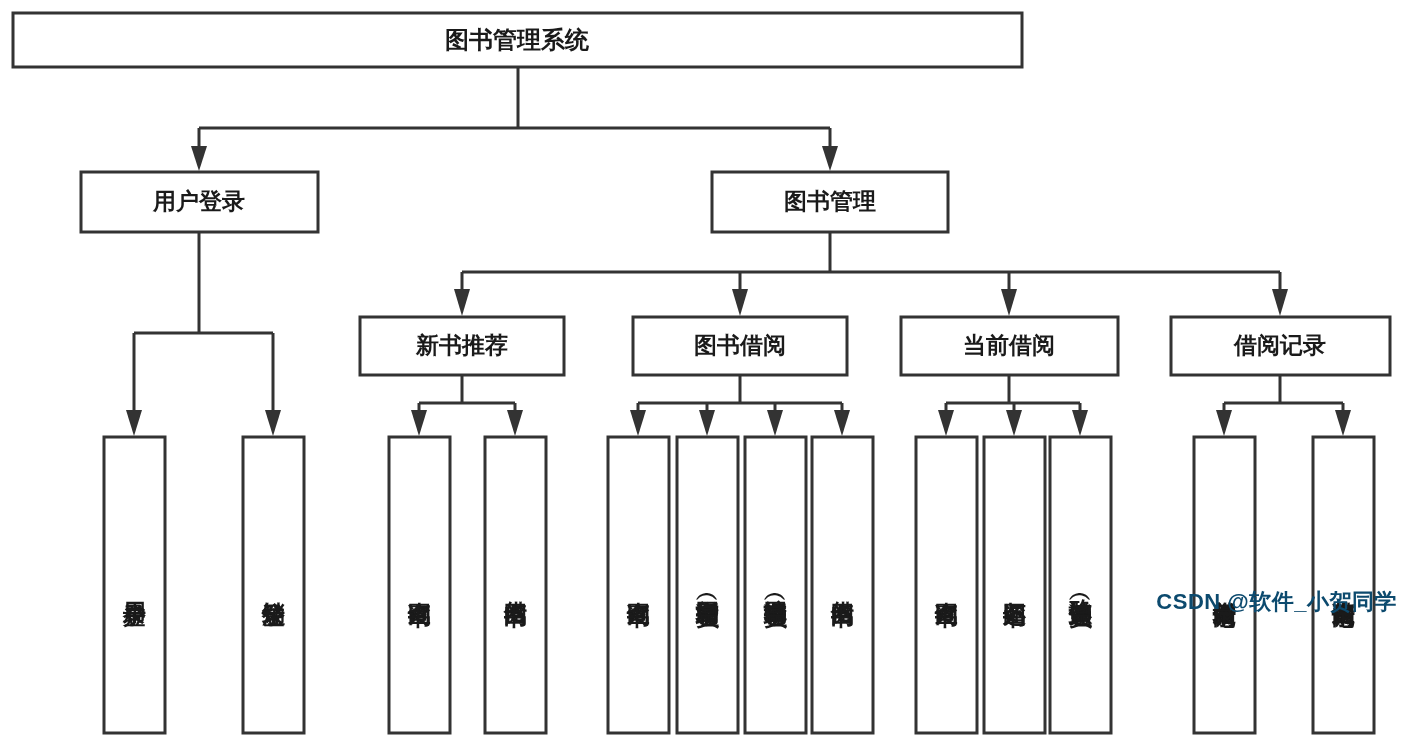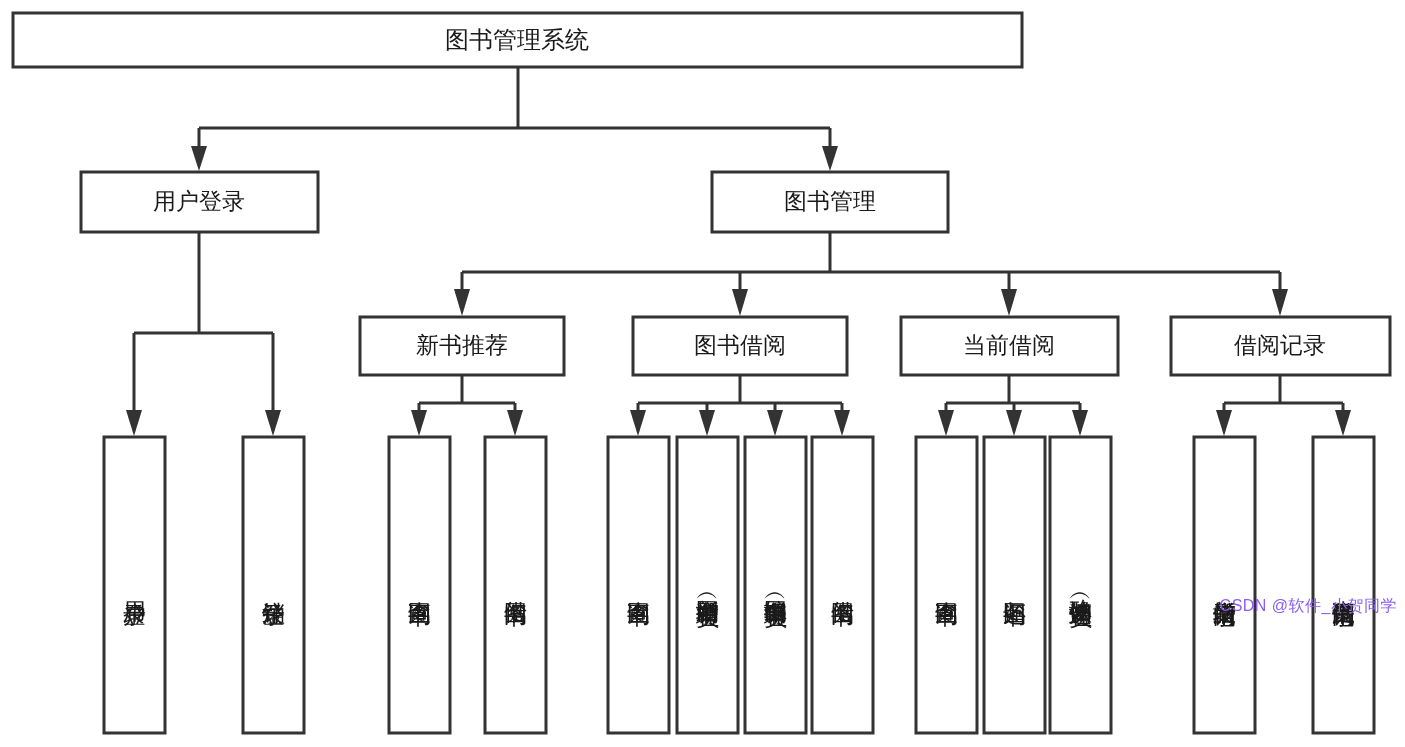--- a/index.html
+++ b/index.html
@@ -11,20 +11,21 @@
     width: 1405px;
     height: 747px;
     font-family: "Liberation Sans", "DejaVu Sans", sans-serif;
     overflow: hidden;
     position: relative;
   }
   #diagram-root {
     position: relative;
     width: 1405px;
     height: 621px;
+    font-weight: bold;
   }
   svg.flowchart {
     position: absolute;
     left: 0;
     top: 0;
     width: 1405px;
     height: 747px;
   }
   .node-box {
     fill: #ffffff;
@@ -68,22 +69,22 @@
     letter-spacing: 1px;
     color: #1a1a1a;
     white-space: nowrap;
     pointer-events: none;
   }
   .watermark {
     position: absolute;
     right: 8px;
     bottom: 4px;
     font-family: "Liberation Sans", "DejaVu Sans", sans-serif;
-    font-size: 16px;
-    color: #8b5cf6;
+    font-size: 22px;
+    color: #0c4a6e;
     letter-spacing: 0.5px;
     user-select: none;
   }
 </style>
 </head>
 <body>
 
 <div id="diagram-root">
 
   <svg class="flowchart" viewBox="0 0 1405 747" xmlns="http://www.w3.org/2000/svg">

